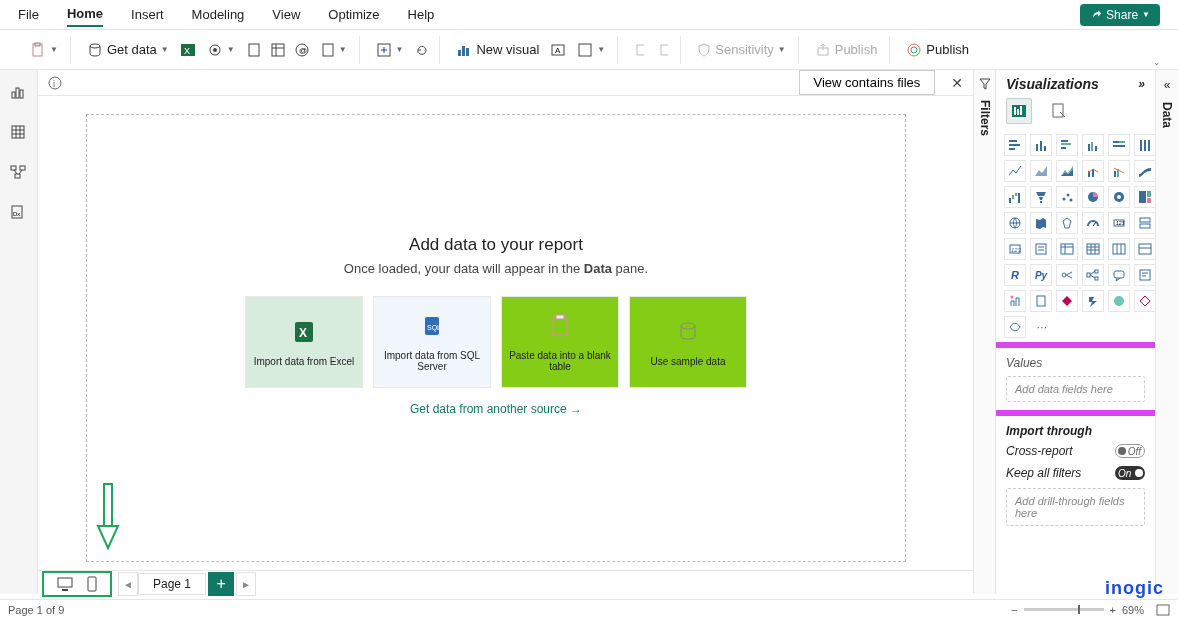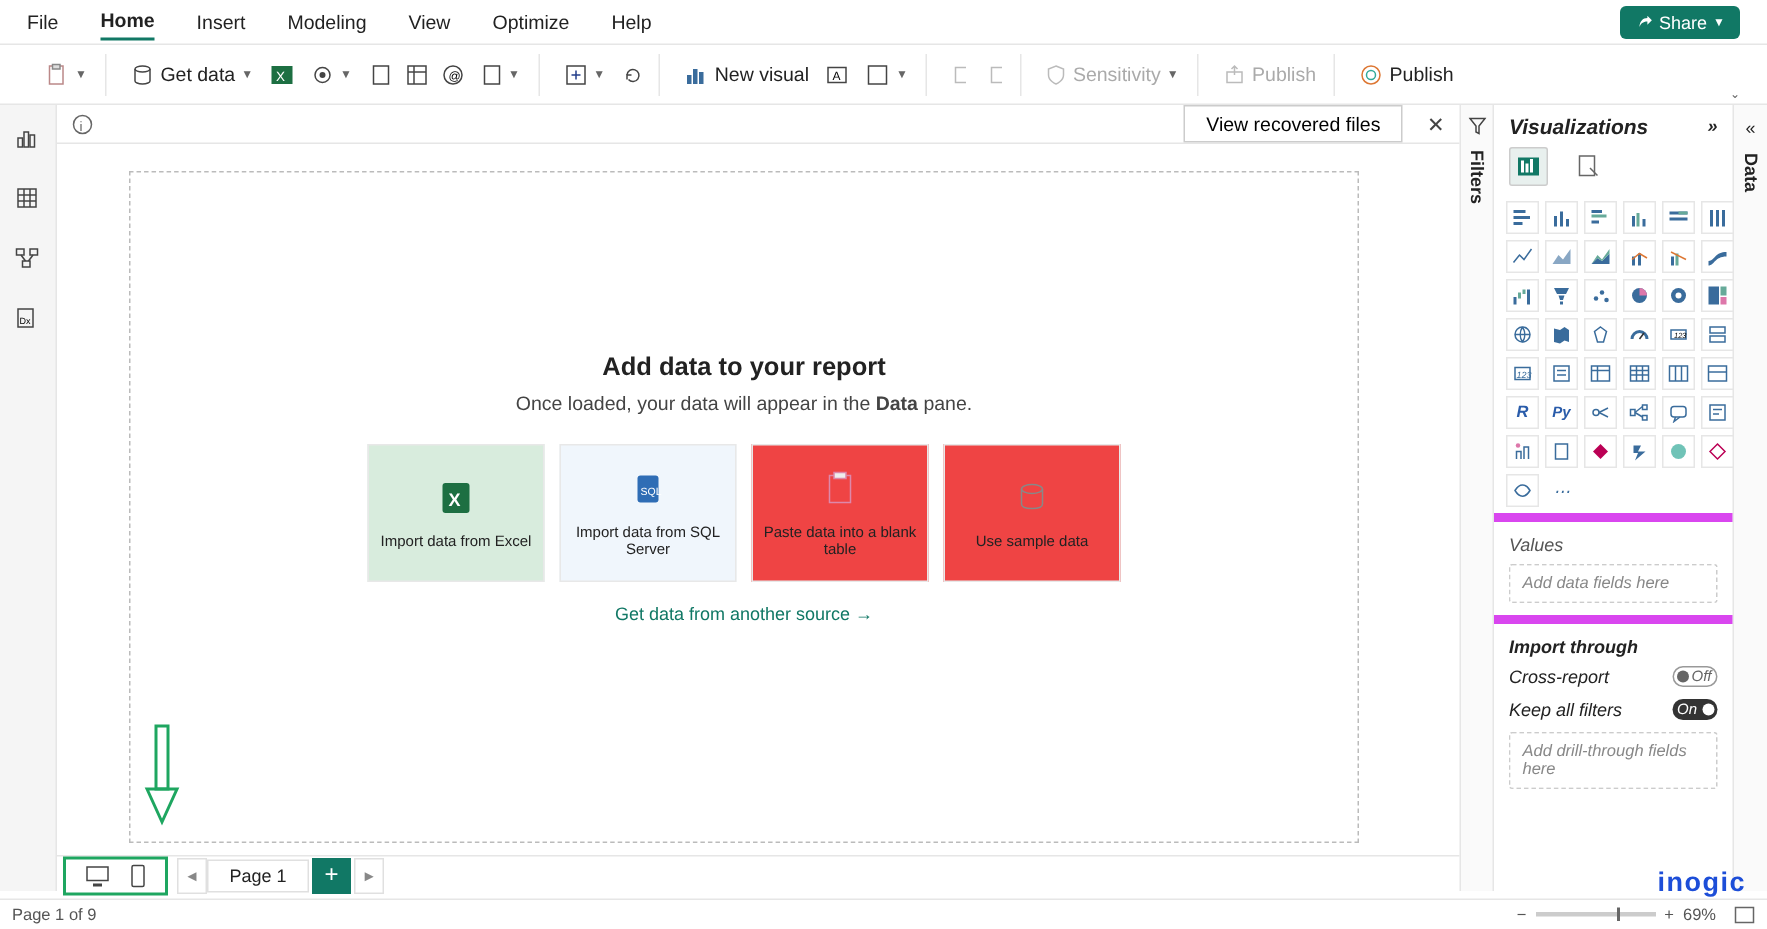--- a/index.html
+++ b/index.html
@@ -26,25 +26,25 @@
 .left-rail { width: 38px; background: #f5f5f5; border-right: 1px solid #e6e6e6; display: flex; flex-direction: column; align-items: center; padding-top: 14px; gap: 22px; }
 .left-rail .rail-icon { width: 18px; height: 18px; color: #444; cursor: pointer; }
 
 .canvas-wrapper { flex: 1; display: flex; flex-direction: column; position: relative; }
 .info-bar { display: flex; align-items: center; height: 30px; border-bottom: 1px solid #e6e6e6; padding: 0 10px; font-size: 12px; gap: 8px; }
 .info-bar .view-recovered { margin-left: auto; border: 1px solid #ccc; padding: 4px 14px; font-size: 13px; cursor: pointer; background: #fff; }
 .info-bar .close-x { margin-left: 8px; cursor: pointer; font-size: 14px; color: #444; }
 
 .canvas { flex: 1; padding: 18px 28px 8px 48px; position: relative; }
 .report-page { width: 820px; height: 448px; border: 1px dashed #bbb; background: #fff; position: relative; display: flex; flex-direction: column; align-items: center; justify-content: flex-start; padding-top: 120px; }
-.report-page h2 { font-size: 17px; font-weight: 700; margin-bottom: 6px; }
+.report-page h2 { font-size: 17px; font-weight: 400; margin-bottom: 6px; }
 .report-page .sub { font-size: 13px; color: #444; margin-bottom: 20px; }
 .report-page .sub b { font-weight: 600; }
 .cards-row { display: flex; gap: 10px; }
-.data-card { width: 118px; height: 92px; border: 1px solid #e8e8e8; display: flex; flex-direction: column; align-items: center; justify-content: center; font-size: 10px; text-align: center; gap: 10px; cursor: pointer; background: #ef4444; }
+.data-card { width: 118px; height: 92px; border: 1px solid #e8e8e8; display: flex; flex-direction: column; align-items: center; justify-content: center; font-size: 10px; text-align: center; gap: 10px; cursor: pointer; background: #84cc16; }
 .data-card .card-icon { width: 28px; height: 28px; display: flex; align-items: center; justify-content: center; }
 .data-card.excel { background: #d8ecdd; }
 .data-card.sql { background: #f0f6fc; }
 .another-source { margin-top: 14px; color: #117865; font-size: 12px; cursor: pointer; }
 
 .green-arrow { position: absolute; left: 58px; bottom: 18px; width: 24px; height: 70px; }
 
 
 .page-tabs { display: flex; align-items: center; height: 30px; border-top: 1px solid #e6e6e6; padding-left: 4px; gap: 0; }
 .view-toggles { display: flex; align-items: center; gap: 12px; border: 2px solid #1ea660; padding: 2px 12px; height: 26px; margin-right: 6px; }
@@ -282,21 +282,21 @@
         </svg>
       </span>
   </div>
 
   <div class="canvas-wrapper">
     <div class="info-bar">
       <svg width="14" height="14">
           <circle cx="7" cy="7" r="6" fill="none" stroke="#666"></circle>
           <text x="5" y="11" font-size="9" fill="#666">i</text>
         </svg>
-      <button class="view-recovered">View recovered files</button>
+      <button class="view-recovered">View contains files</button>
       <span class="close-x">✕</span>
     </div>
 
     <div class="canvas">
       <div class="report-page">
         <h2>Add data to your report</h2>
         <div class="sub">
           <span>Once loaded, your data will appear in the </span><b>Data</b><span> pane.</span>
         </div>
         <div class="cards-row">

